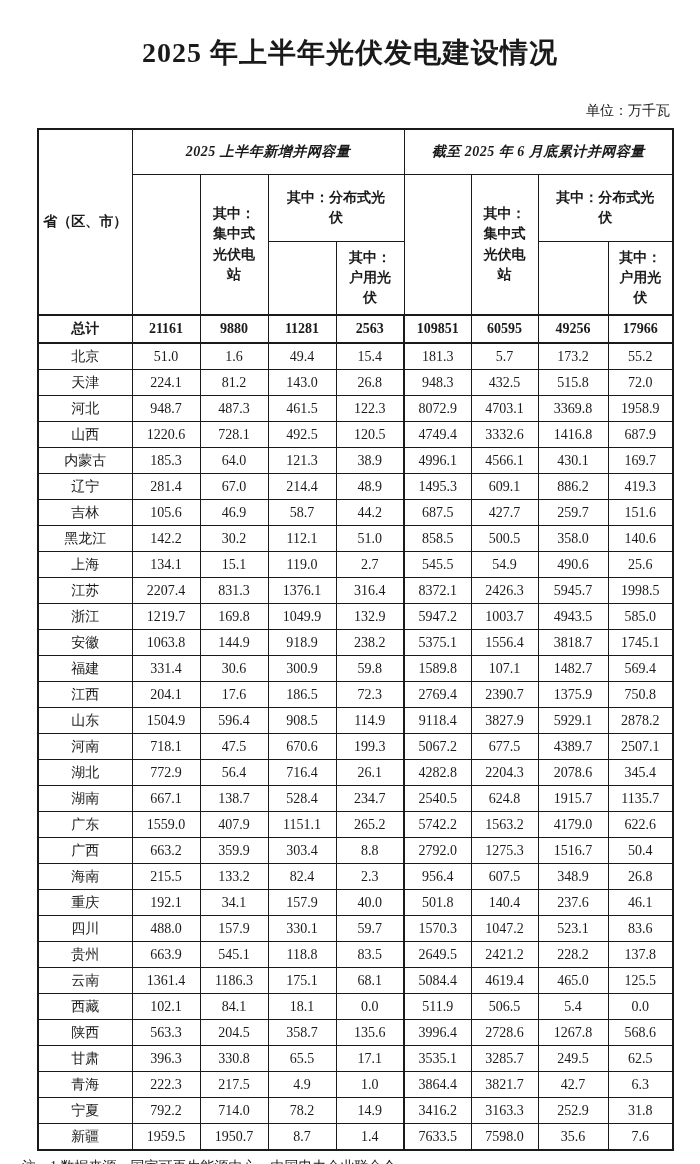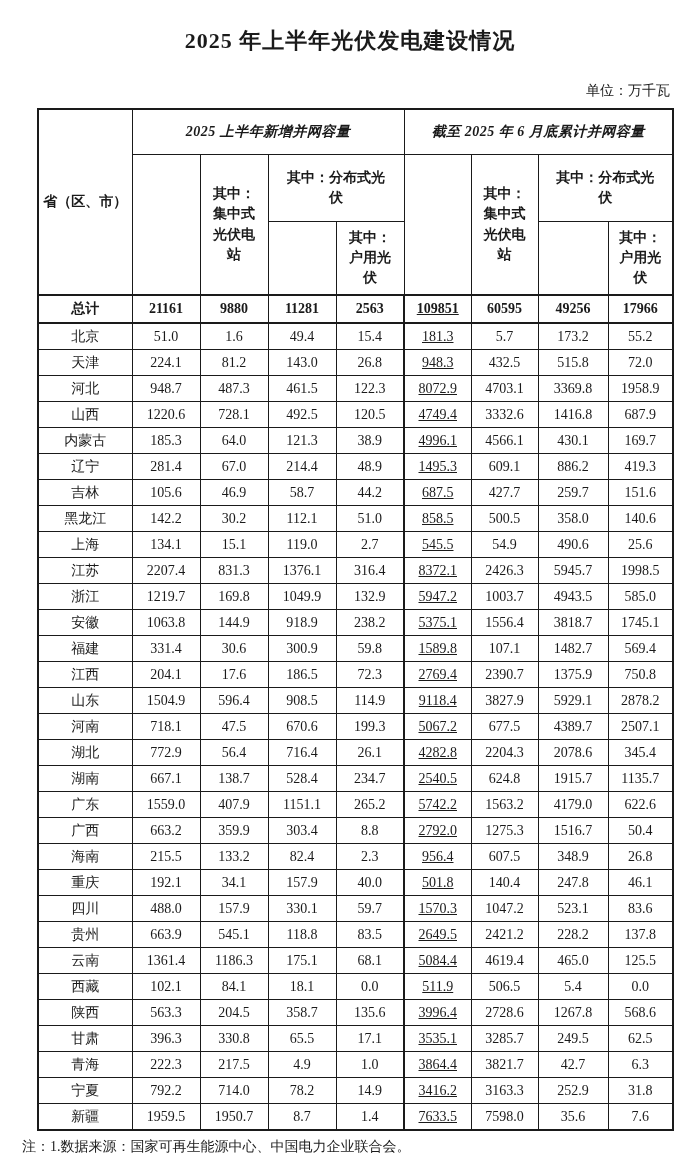--- a/index.html
+++ b/index.html
@@ -10,30 +10,30 @@
     color: #1a1a1a;
   }
   .page {
     position: relative;
     width: 700px;
     height: 1164px;
     background: #ffffff;
     overflow: hidden;
   }
   .title {
-    margin: 0;
+    margin: 12px;
     padding-top: 24px;
     text-align: center;
-    font-size: 22px;
+    font-size: 28px;
     line-height: 34px;
     font-weight: bold;
     letter-spacing: 1px;
   }
   .unit {
-    margin-top: 24px;
+    margin-top: 32px;
     margin-right: 30px;
     text-align: right;
     font-size: 14px;
     line-height: 18px;
   }
   table.pv {
     margin-top: 8px;
     margin-left: 37px;
     width: 635px;
     border-collapse: collapse;
@@ -52,21 +52,21 @@
     font-size: 14px;
     line-height: 1.45;
   }
   .group-h { height: 44px; letter-spacing: 0.5px; font-style: italic; }
   .sub-h   { white-space: pre-line; padding: 2px 1px; font-family: Liberation Serif, serif; }
   .row2 th, .row2 td { height: 66px; }
   .row3 th, .row3 td { height: 72px; }
   .hide-top { border-top-style: hidden; }
   .thickL { border-left-width: 2px; }
   tbody td { height: 25px; line-height: 24px; }
-  tbody td:nth-child(6) { border-left-width: 2px; text-decoration: underline; }
+  tbody td:nth-child(6) { border-left-width: 2px; }
   tr.total-row td {
     font-weight: bold;
     border-top-width: 2px;
     border-bottom-width: 2px;
     height: 26px;
   }
   .notes {
     margin-top: 6px;
     margin-left: 22px;
     font-size: 14px;
@@ -371,21 +371,21 @@
           <td>26.8</td>
         </tr>
         <tr>
           <td>重庆</td>
           <td>192.1</td>
           <td>34.1</td>
           <td>157.9</td>
           <td>40.0</td>
           <td>501.8</td>
           <td>140.4</td>
-          <td>247.8</td>
+          <td>237.6</td>
           <td>46.1</td>
         </tr>
         <tr>
           <td>四川</td>
           <td>488.0</td>
           <td>157.9</td>
           <td>330.1</td>
           <td>59.7</td>
           <td>1570.3</td>
           <td>1047.2</td>

